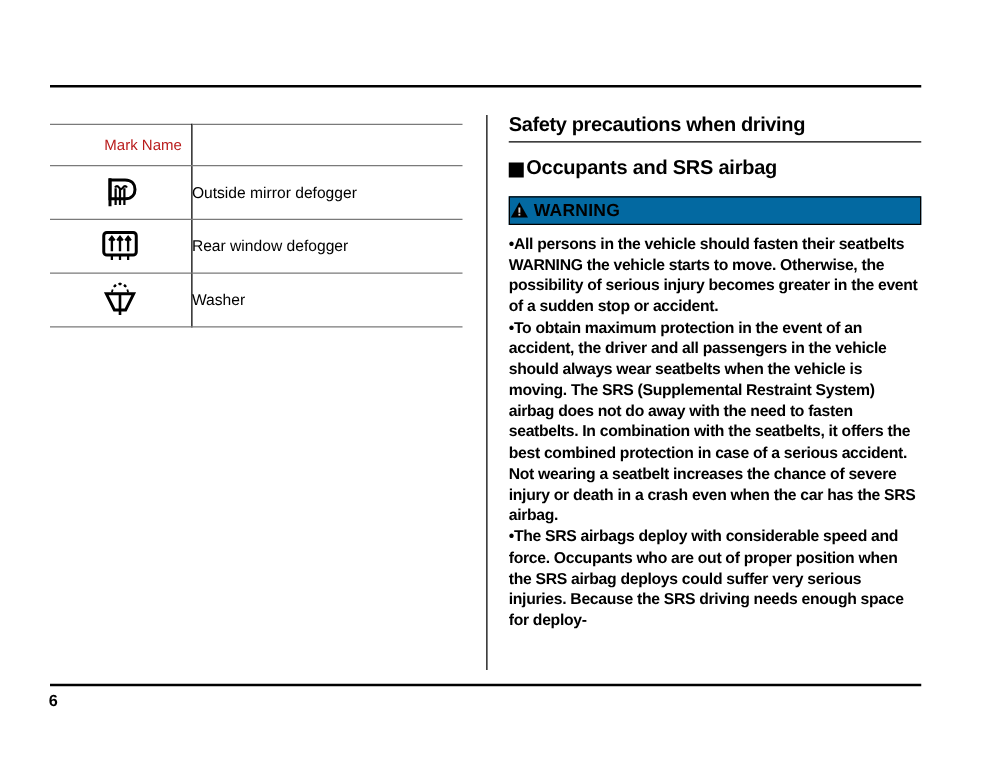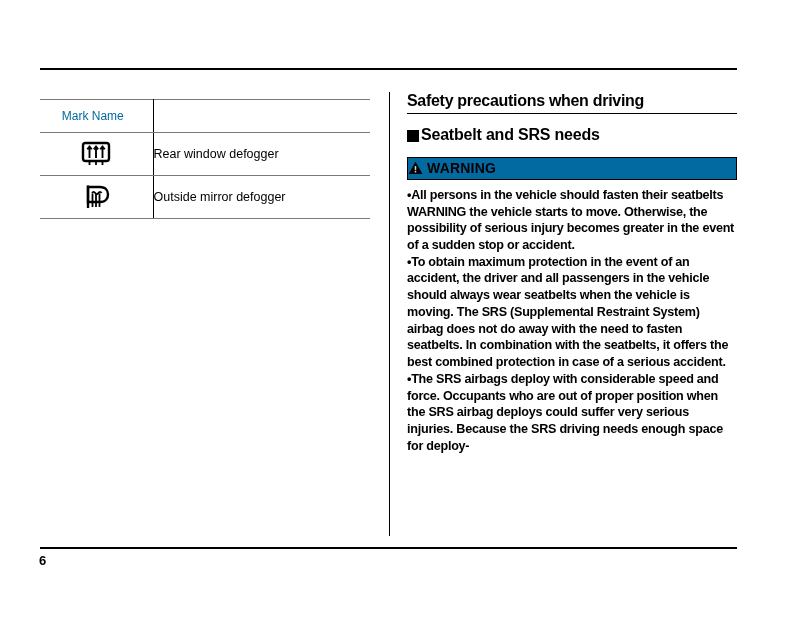--- a/index.html
+++ b/index.html
@@ -81,24 +81,24 @@
     border-right: 1px solid #000;
   }
 
   
   .row-head td {
     height: 32px;
     border-top: 1px solid #7a7a7a;
     border-bottom: 1px solid #7a7a7a;
   }
   .row-head .mark-head {
-    text-align: center;
+    text-align: right;
     padding-right: 7px;
     font-size: 12px;
-    color: #0369a1;
+    color: #b91c1c;
   }
 
   .row-body td {
     height: 42px;
     border-bottom: 1px solid #7a7a7a;
   }
   .row-body.thick td { border-bottom: 1px solid #000; }
 
   .mark-cell {
     text-align: center;
@@ -189,20 +189,34 @@
 
   <table class="symbol-table">
     <colgroup>
       <col class="col-mark">
       <col class="col-name">
     </colgroup>
     <tbody>
       <tr class="row-head">
         <td class="mark-head">Mark Name</td>
         <td></td>
+      </tr>
+
+      <tr class="row-body">
+        <td class="mark-cell">
+          <svg class="icon-svg" width="30" height="28" viewBox="0 0 30 28" aria-hidden="true">
+            <path d="M7 4 L19 4 C25 4 27 8 27 11.5 C27 15 25 19 19 19 L7 19 Z" fill="none" stroke="#000" stroke-width="2.4"></path>
+            <line x1="7" y1="2.5" x2="7" y2="25" stroke="#000" stroke-width="2.4"></line>
+            <path d="M11 10 q1.6 -2.4 3.2 0 q1.6 2.4 3.2 0 q1.6 -2.4 3.2 0" fill="none" stroke="#000" stroke-width="1.8"></path>
+            <line x1="11.5" y1="10.5" x2="11.5" y2="24" stroke="#000" stroke-width="1.8"></line>
+            <line x1="15" y1="10.5" x2="15" y2="24" stroke="#000" stroke-width="1.8"></line>
+            <line x1="18.5" y1="10.5" x2="18.5" y2="24" stroke="#000" stroke-width="1.8"></line>
+          </svg>
+        </td>
+        <td class="name-cell">Outside mirror defogger</td>
       </tr>
 
       <tr class="row-body">
         <td class="mark-cell">
           <svg class="icon-svg" width="34" height="30" viewBox="0 0 34 30" aria-hidden="true">
             <rect x="4" y="4" width="26" height="18" rx="2.5" fill="none" stroke="#000" stroke-width="2.4"></rect>
             <g stroke="#000" stroke-width="1.9" fill="none">
               <path d="M10.5 19 L10.5 8"></path>
               <path d="M8.3 10.4 L10.5 7.6 L12.7 10.4"></path>
               <path d="M17 19 L17 8"></path>
@@ -213,62 +227,64 @@
             <g stroke="#000" stroke-width="1.8" fill="none">
               <path d="M10.5 22 L10.5 26"></path>
               <path d="M17 22 L17 26"></path>
               <path d="M23.5 22 L23.5 26"></path>
             </g>
           </svg>
         </td>
         <td class="name-cell">Rear window defogger</td>
       </tr>
 
+
+
       <tr class="row-body">
         <td class="mark-cell">
-          <svg class="icon-svg" width="30" height="28" viewBox="0 0 30 28" aria-hidden="true">
-            <path d="M7 4 L19 4 C25 4 27 8 27 11.5 C27 15 25 19 19 19 L7 19 Z" fill="none" stroke="#000" stroke-width="2.4"></path>
-            <line x1="7" y1="2.5" x2="7" y2="25" stroke="#000" stroke-width="2.4"></line>
-            <path d="M11 10 q1.6 -2.4 3.2 0 q1.6 2.4 3.2 0 q1.6 -2.4 3.2 0" fill="none" stroke="#000" stroke-width="1.8"></path>
-            <line x1="11.5" y1="10.5" x2="11.5" y2="24" stroke="#000" stroke-width="1.8"></line>
-            <line x1="15" y1="10.5" x2="15" y2="24" stroke="#000" stroke-width="1.8"></line>
-            <line x1="18.5" y1="10.5" x2="18.5" y2="24" stroke="#000" stroke-width="1.8"></line>
+          <svg class="icon-svg" width="34" height="32" viewBox="0 0 34 32" aria-hidden="true">
+            <path d="M6 11 L28 11 L21.5 24 L12.5 24 Z" fill="none" stroke="#000" stroke-width="2.3"></path>
+            <path d="M17 11 L17 28" stroke="#000" stroke-width="2.1" fill="none"></path>
+            <path d="M10.5 10 C11.5 5 14 3 17 3 C20 3 22.5 5 23.5 10" fill="none" stroke="#000" stroke-width="1.5" stroke-dasharray="2.4 2.2"></path>
+            <g fill="#000">
+              <circle cx="13" cy="4.6" r="1.1"></circle>
+              <circle cx="17" cy="3.2" r="1.1"></circle>
+              <circle cx="21" cy="4.6" r="1.1"></circle>
+            </g>
           </svg>
         </td>
-        <td class="name-cell">Outside mirror defogger</td>
-      </tr>
-
-
-
+        <td class="name-cell">Washer</td>
+      </tr>
     </tbody>
   </table>
 
   <div class="right-col">
 
     <h1 class="sec-title">Safety precautions when driving</h1>
     <div class="sec-title-rule"></div>
 
     <h2 class="sub-title">
       <span class="blk-square"></span>
-      <span>Seatbelt and SRS needs</span>
+      <span>Occupants and SRS airbag</span>
     </h2>
 
     <div class="warning-bar">
       <span class="wtext">
         <svg class="warn-tri" width="15" height="14" viewBox="0 0 15 14" aria-hidden="true">
           <path d="M7.5 0.8 L14.4 13 L0.6 13 Z" fill="#000"></path>
           <rect x="6.75" y="5" width="1.5" height="4.2" fill="#d2d2d2"></rect>
           <rect x="6.75" y="10" width="1.5" height="1.5" fill="#d2d2d2"></rect>
         </svg><span>WARNING</span>
       </span>
     </div>
 
     <div class="warn-body">
       <p class="bullet">All persons in the vehicle should fasten their seatbelts WARNING the vehicle starts to move. Otherwise, the possibility of serious injury becomes greater in the event of a sudden stop or accident.</p>
       <p class="bullet">To obtain maximum protection in the event of an accident, the driver and all passengers in the vehicle should always wear seatbelts when the vehicle is moving. The SRS (Supplemental Restraint System) airbag does not do away with the need to fasten seatbelts. In combination with the seatbelts, it offers the best combined protection in case of a serious accident.</p>
+      <p>Not wearing a seatbelt increases the chance of severe injury or death in a crash even when the car has the SRS airbag.</p>
       <p class="bullet">The SRS airbags deploy with considerable speed and force. Occupants who are out of proper position when the SRS airbag deploys could suffer very serious injuries. Because the SRS driving needs enough space for deploy-</p>
     </div>
   </div>
 
   <div class="rule-bottom"></div>
 
   <div class="page-number">6</div>
 
 </div>
 

